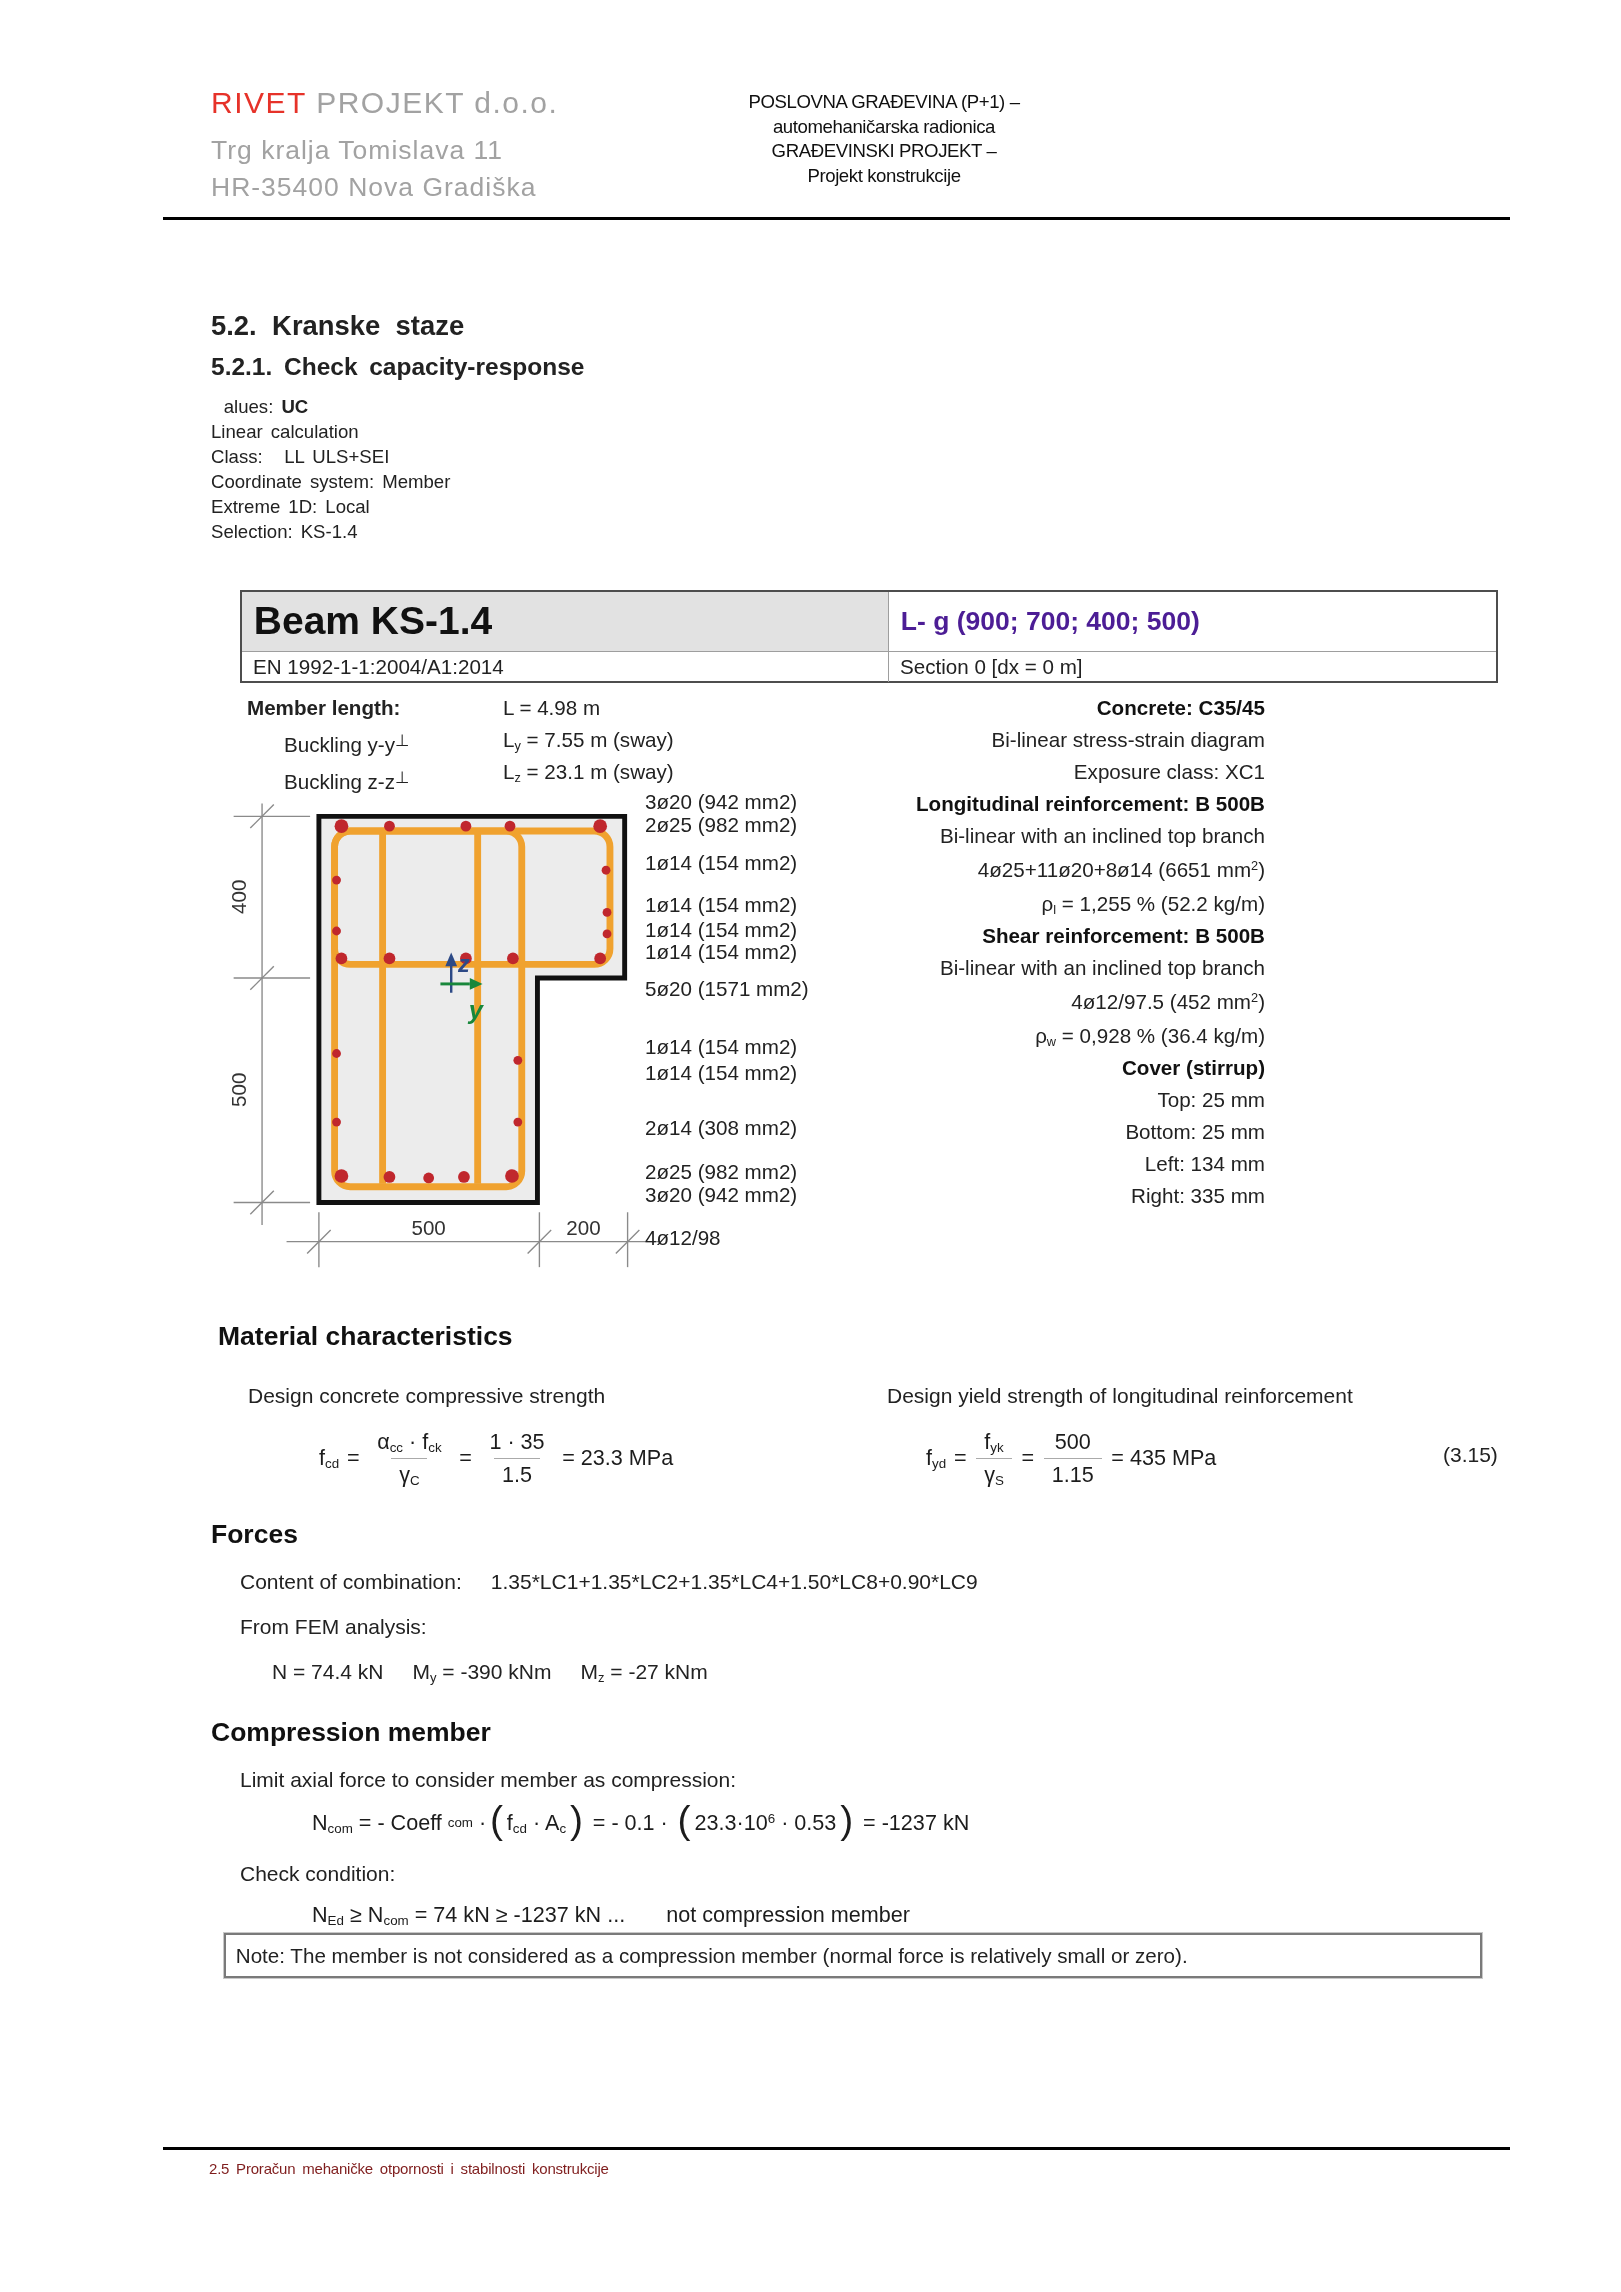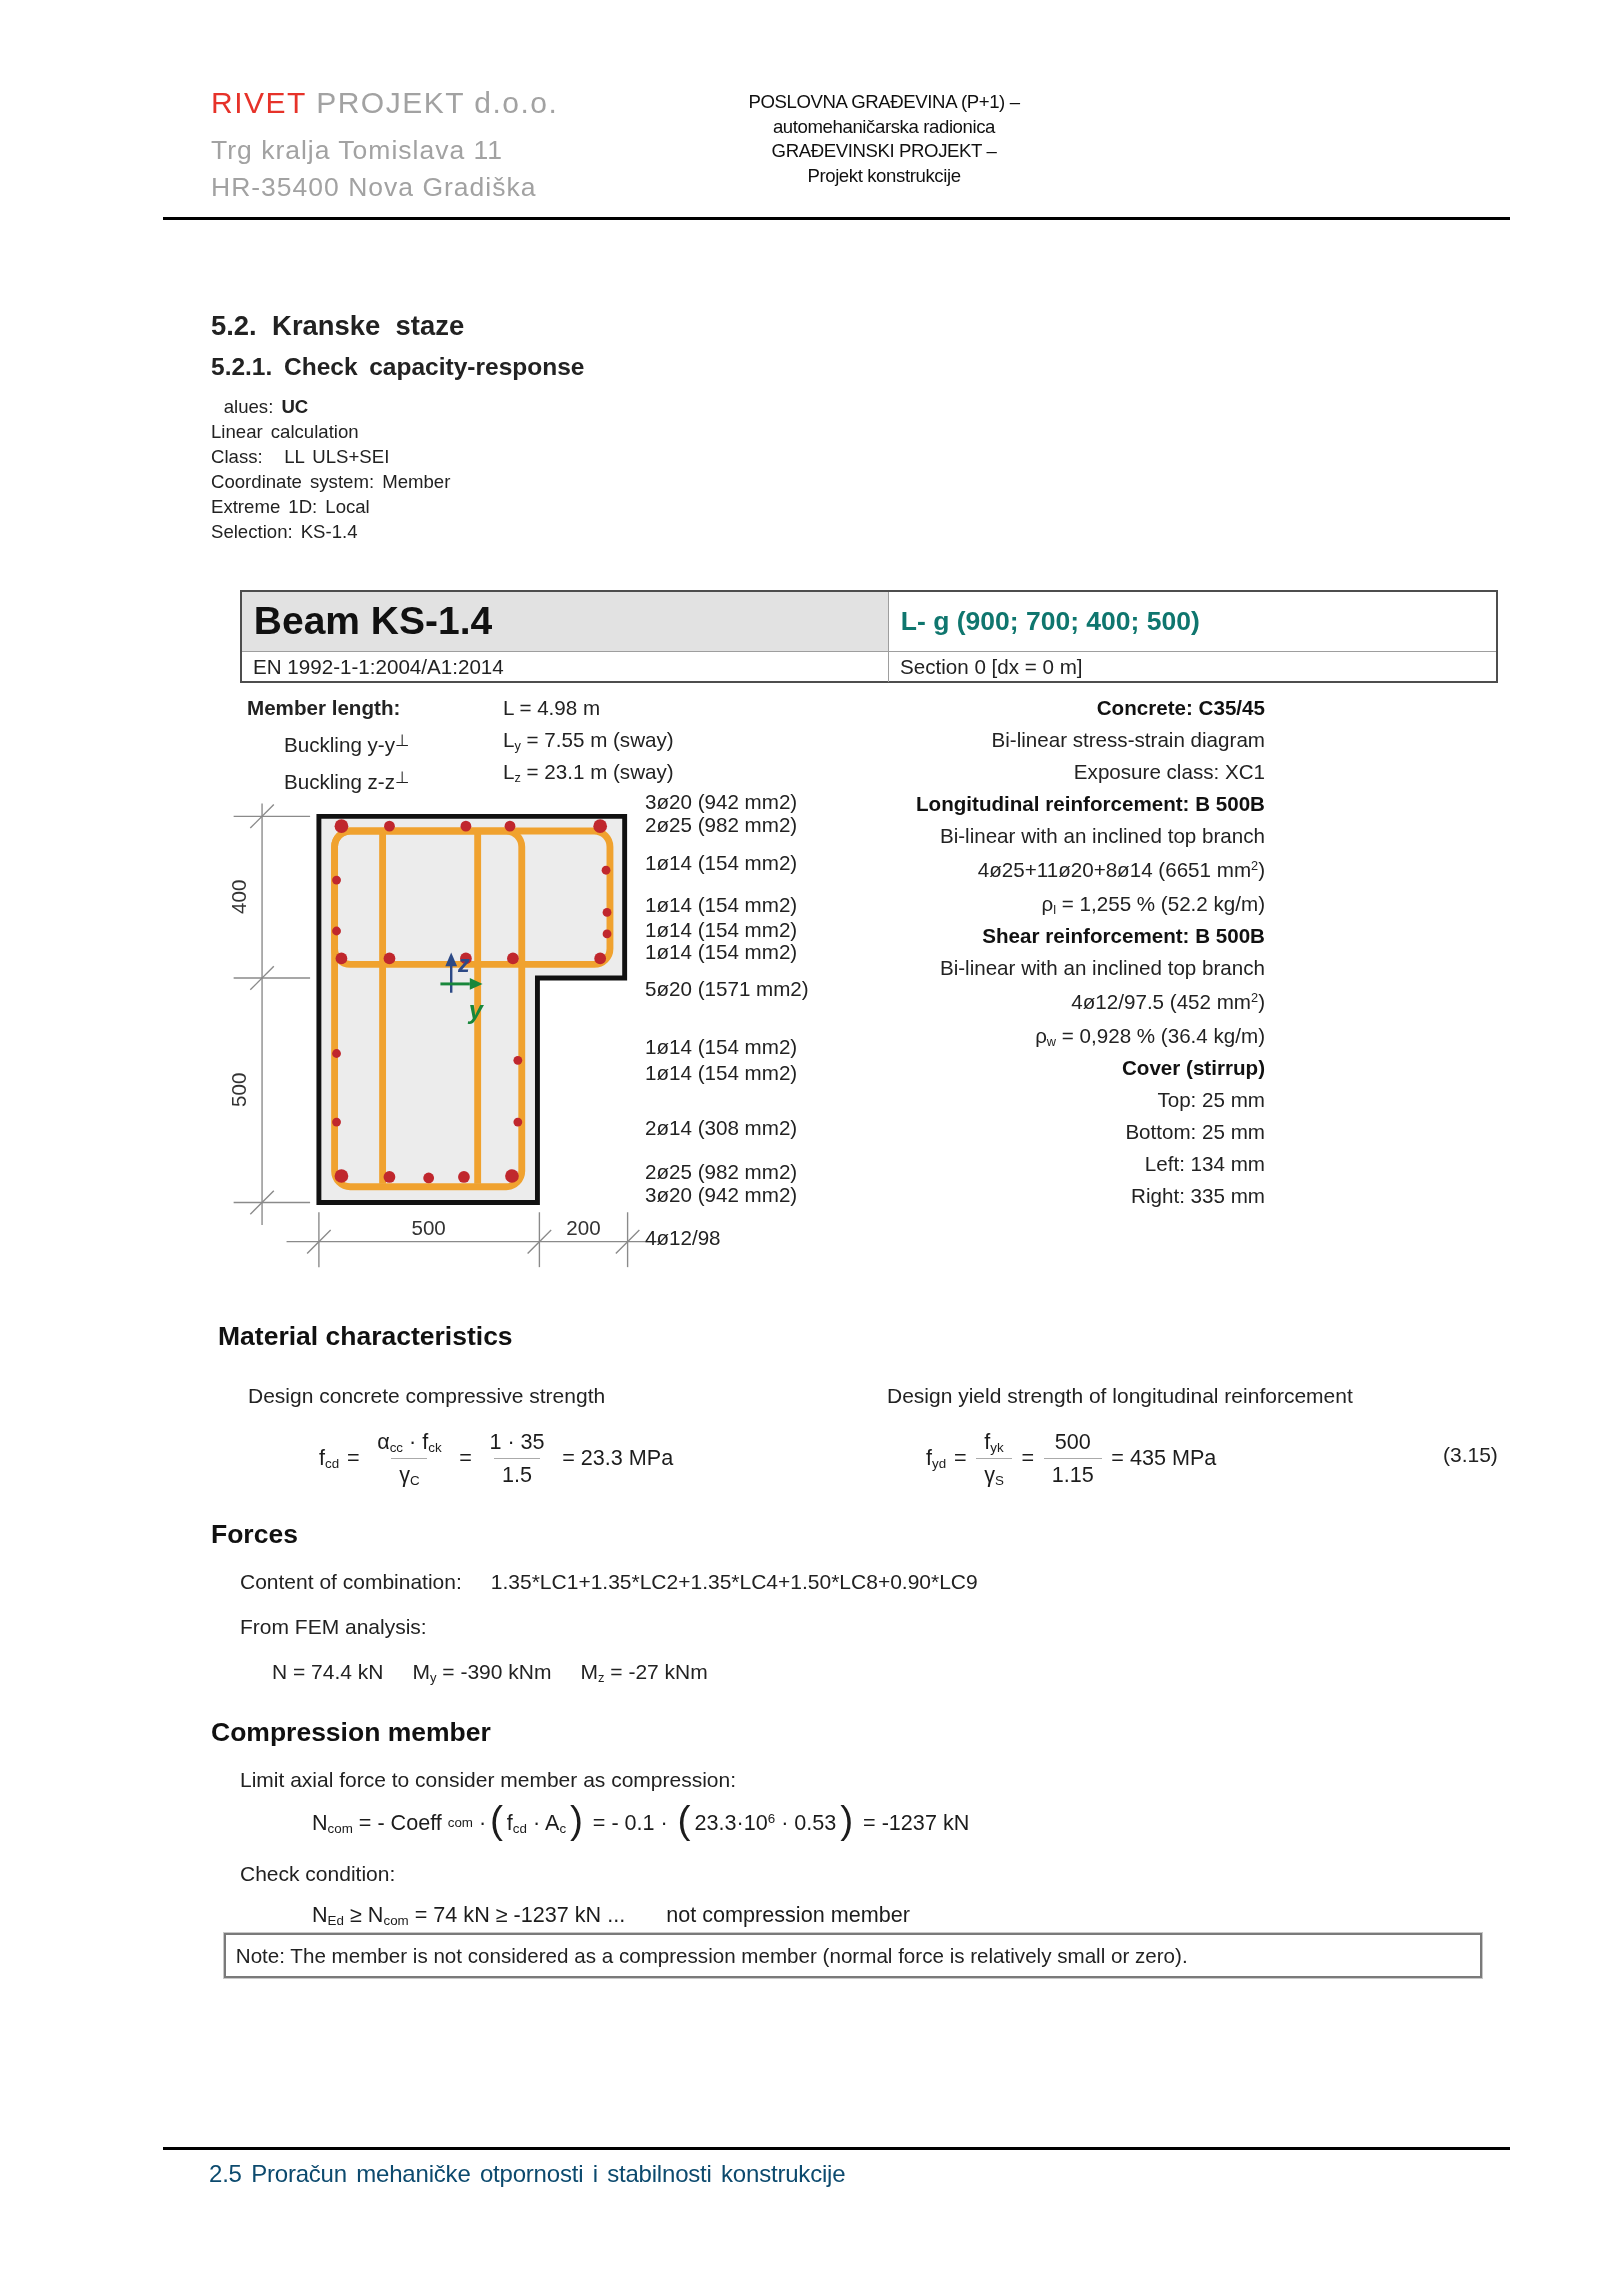--- a/index.html
+++ b/index.html
@@ -21,21 +21,21 @@
   .h3{font-size:26.5px;font-weight:700;color:#111;}
   .meta{font-size:18.6px;line-height:25px;color:#222;word-spacing:2.9px;}
   .meta .b{font-weight:700;}
 
   
   .beam-table{left:240px;top:590px;width:1258px;height:93px;border:2px solid #4d4d4d;border-bottom-width:2.9px;box-sizing:border-box;}
   .bt-row1{position:absolute;left:0;top:0;width:100%;height:59px;}
   .bt-cell-tl{position:absolute;left:0;top:0;width:647px;height:59px;background:#e2e2e2;border-right:1px solid #9e9e9e;box-sizing:border-box;}
   .bt-cell-tr{position:absolute;left:647px;top:0;right:0;height:59px;background:#fff;}
   .bt-title{font-size:39px;font-weight:700;line-height:57px;padding-left:11.8px;color:#111;}
-  .bt-right{font-size:26.5px;font-weight:700;line-height:59px;padding-left:11.8px;color:#0f766e;}
+  .bt-right{font-size:26.5px;font-weight:700;line-height:59px;padding-left:11.8px;color:#4c1d95;}
   .bt-row2{position:absolute;left:0;top:59px;width:100%;height:31px;border-top:1px solid #9e9e9e;box-sizing:border-box;}
   .bt-cell-bl{position:absolute;left:0;top:0;width:647px;height:100%;border-right:1px solid #9e9e9e;box-sizing:border-box;}
   .bt-cell-br{position:absolute;left:647px;top:0;right:0;height:100%;}
   .bt-sub{font-size:20.6px;line-height:29px;padding-left:11px;color:#222;}
 
   .line21{font-size:20.6px;line-height:32px;color:#222;}
   .props .hd{font-weight:700;color:#111;}
   .props div{white-space:nowrap;}
   .props .in{padding-left:7.8px;}
 
@@ -51,21 +51,21 @@
   .frac{display:inline-flex;flex-direction:column;align-items:center;margin:0 9.8px;}
   .frac .num{padding:0 7.8px 2.9px;}
   .frac .den{border-top:1.5px solid #aaa;padding:2.9px 7.8px 0;}
   .bp{font-size:39px;font-weight:300;line-height:0.9;position:relative;top:-2.9px;margin:0 3.9px;color:#1c1c1c;}
   .caption{font-size:21px;color:#222;}
 
   .gap30{display:inline-block;width:29px;}
   .note-box{left:224px;top:1933px;width:1258px;height:45px;border:2px solid #7a7a7a;box-shadow:0 0 0 1px #c8c8c8;box-sizing:border-box;}
   .note-text{font-size:20.6px;line-height:41px;padding-left:9.8px;color:#222;}
 
-  .footer-text{font-size:24px;color:#0c4a6e;letter-spacing:-0.2px;word-spacing:2.9px;}
+  .footer-text{font-size:15px;color:#7f1d1d;letter-spacing:-0.2px;word-spacing:2.9px;}
 
   svg text{font-family:"Liberation Sans",sans-serif;}
 </style>
 </head>
 <body>
 
 <div class="page">
 
   <div class="abs" style="left:211px;top:86px;">
     <div class="logo-line">

